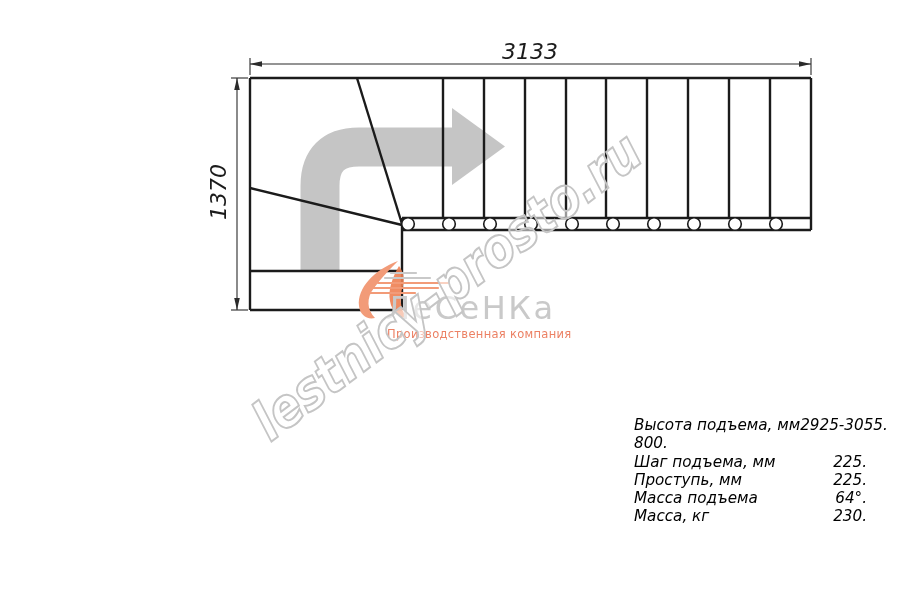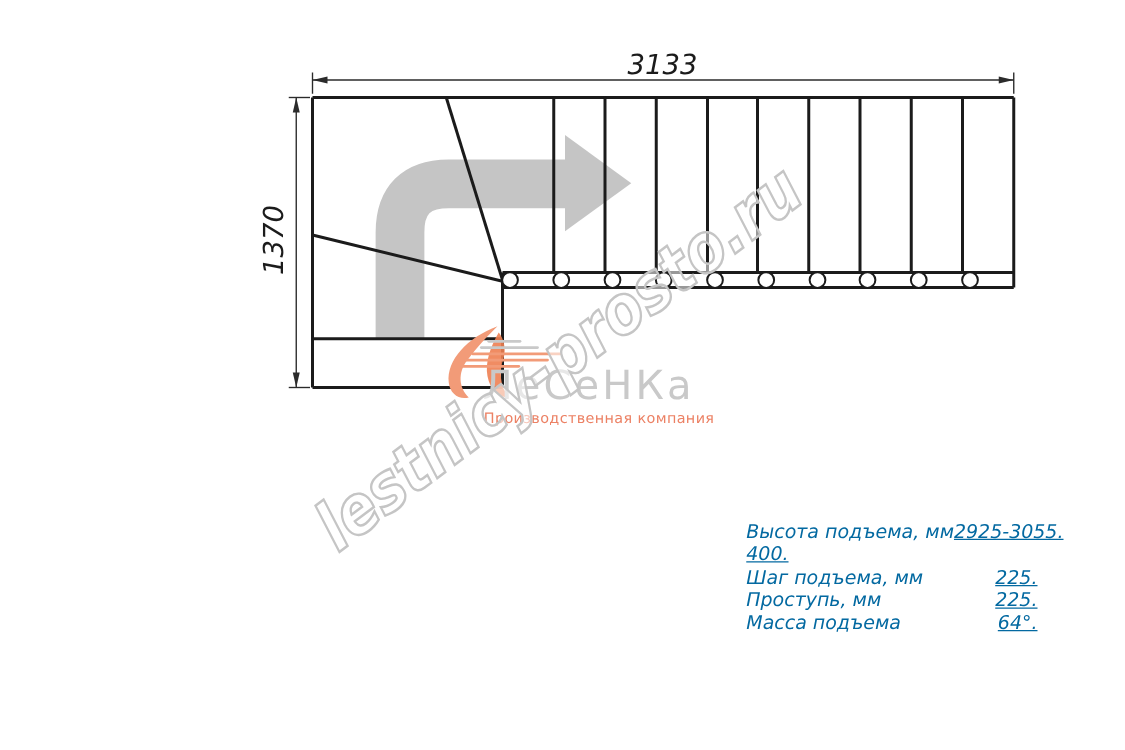--- a/index.html
+++ b/index.html
@@ -1,24 +1,24 @@
 <!DOCTYPE html>
 <html><head>
 <meta charset="utf-8">
 <style>
   html,body{margin:0;padding:0;background:#fff;}
   .canvas{position:relative;width:900px;height:600px;background:#ffffff;overflow:hidden;
           font-family:"DejaVu Sans",sans-serif;}
   .drawing-svg{position:absolute;left:0;top:0;}
-  .specs{position:absolute;left:597px;top:416px;width:233px;
+  .specs{position:absolute;left:634px;top:416px;width:233px;
          font-family:"DejaVu Sans",sans-serif;font-style:italic;
-         font-size:15.2px;line-height:18.3px;color:#0369a1;}
+         font-size:15.2px;line-height:18.3px;color:#000000;}
   .spec-row{display:flex;justify-content:space-between;white-space:nowrap;}
   .spec-label{text-align:left;}
-  .spec-value{text-align:right;text-decoration:underline;}
+  .spec-value{text-align:right;}
 </style>
 </head>
 <body>
 
 <div class="canvas">
 
   <svg class="drawing-svg" width="900" height="600" viewBox="0 0 900 600">
 
     <g>
       <path d="M320,271 L320,186 Q320,147 359,147 L452,147" fill="none" stroke="#c5c5c5" stroke-width="39"></path>
@@ -98,29 +98,33 @@
 
     <text x="458" y="301" transform="rotate(-37 458 301)" text-anchor="middle" font-size="54" font-weight="bold" font-style="italic" textLength="470" lengthAdjust="spacingAndGlyphs" fill="rgba(255,255,255,0.55)" stroke="#c5c5c5" stroke-width="2">lestnicy-prosto.ru</text>
   </svg>
 
   <div class="specs">
     <div class="spec-row">
       <span class="spec-label">Высота подъема, мм</span>
       <span class="spec-value">2925-3055.</span>
     </div>
     <div class="spec-row">
-      <span class="spec-value">400.</span>
+      <span class="spec-value">800.</span>
     </div>
     <div class="spec-row">
       <span class="spec-label">Шаг подъема, мм</span>
       <span class="spec-value">225.</span>
     </div>
     <div class="spec-row">
       <span class="spec-label">Проступь, мм</span>
       <span class="spec-value">225.</span>
     </div>
     <div class="spec-row">
       <span class="spec-label">Масса подъема</span>
       <span class="spec-value">64°.</span>
     </div>
+    <div class="spec-row">
+      <span class="spec-label">Масса, кг</span>
+      <span class="spec-value">230.</span>
+    </div>
   </div>
 
 </div>
 
 </body></html>

